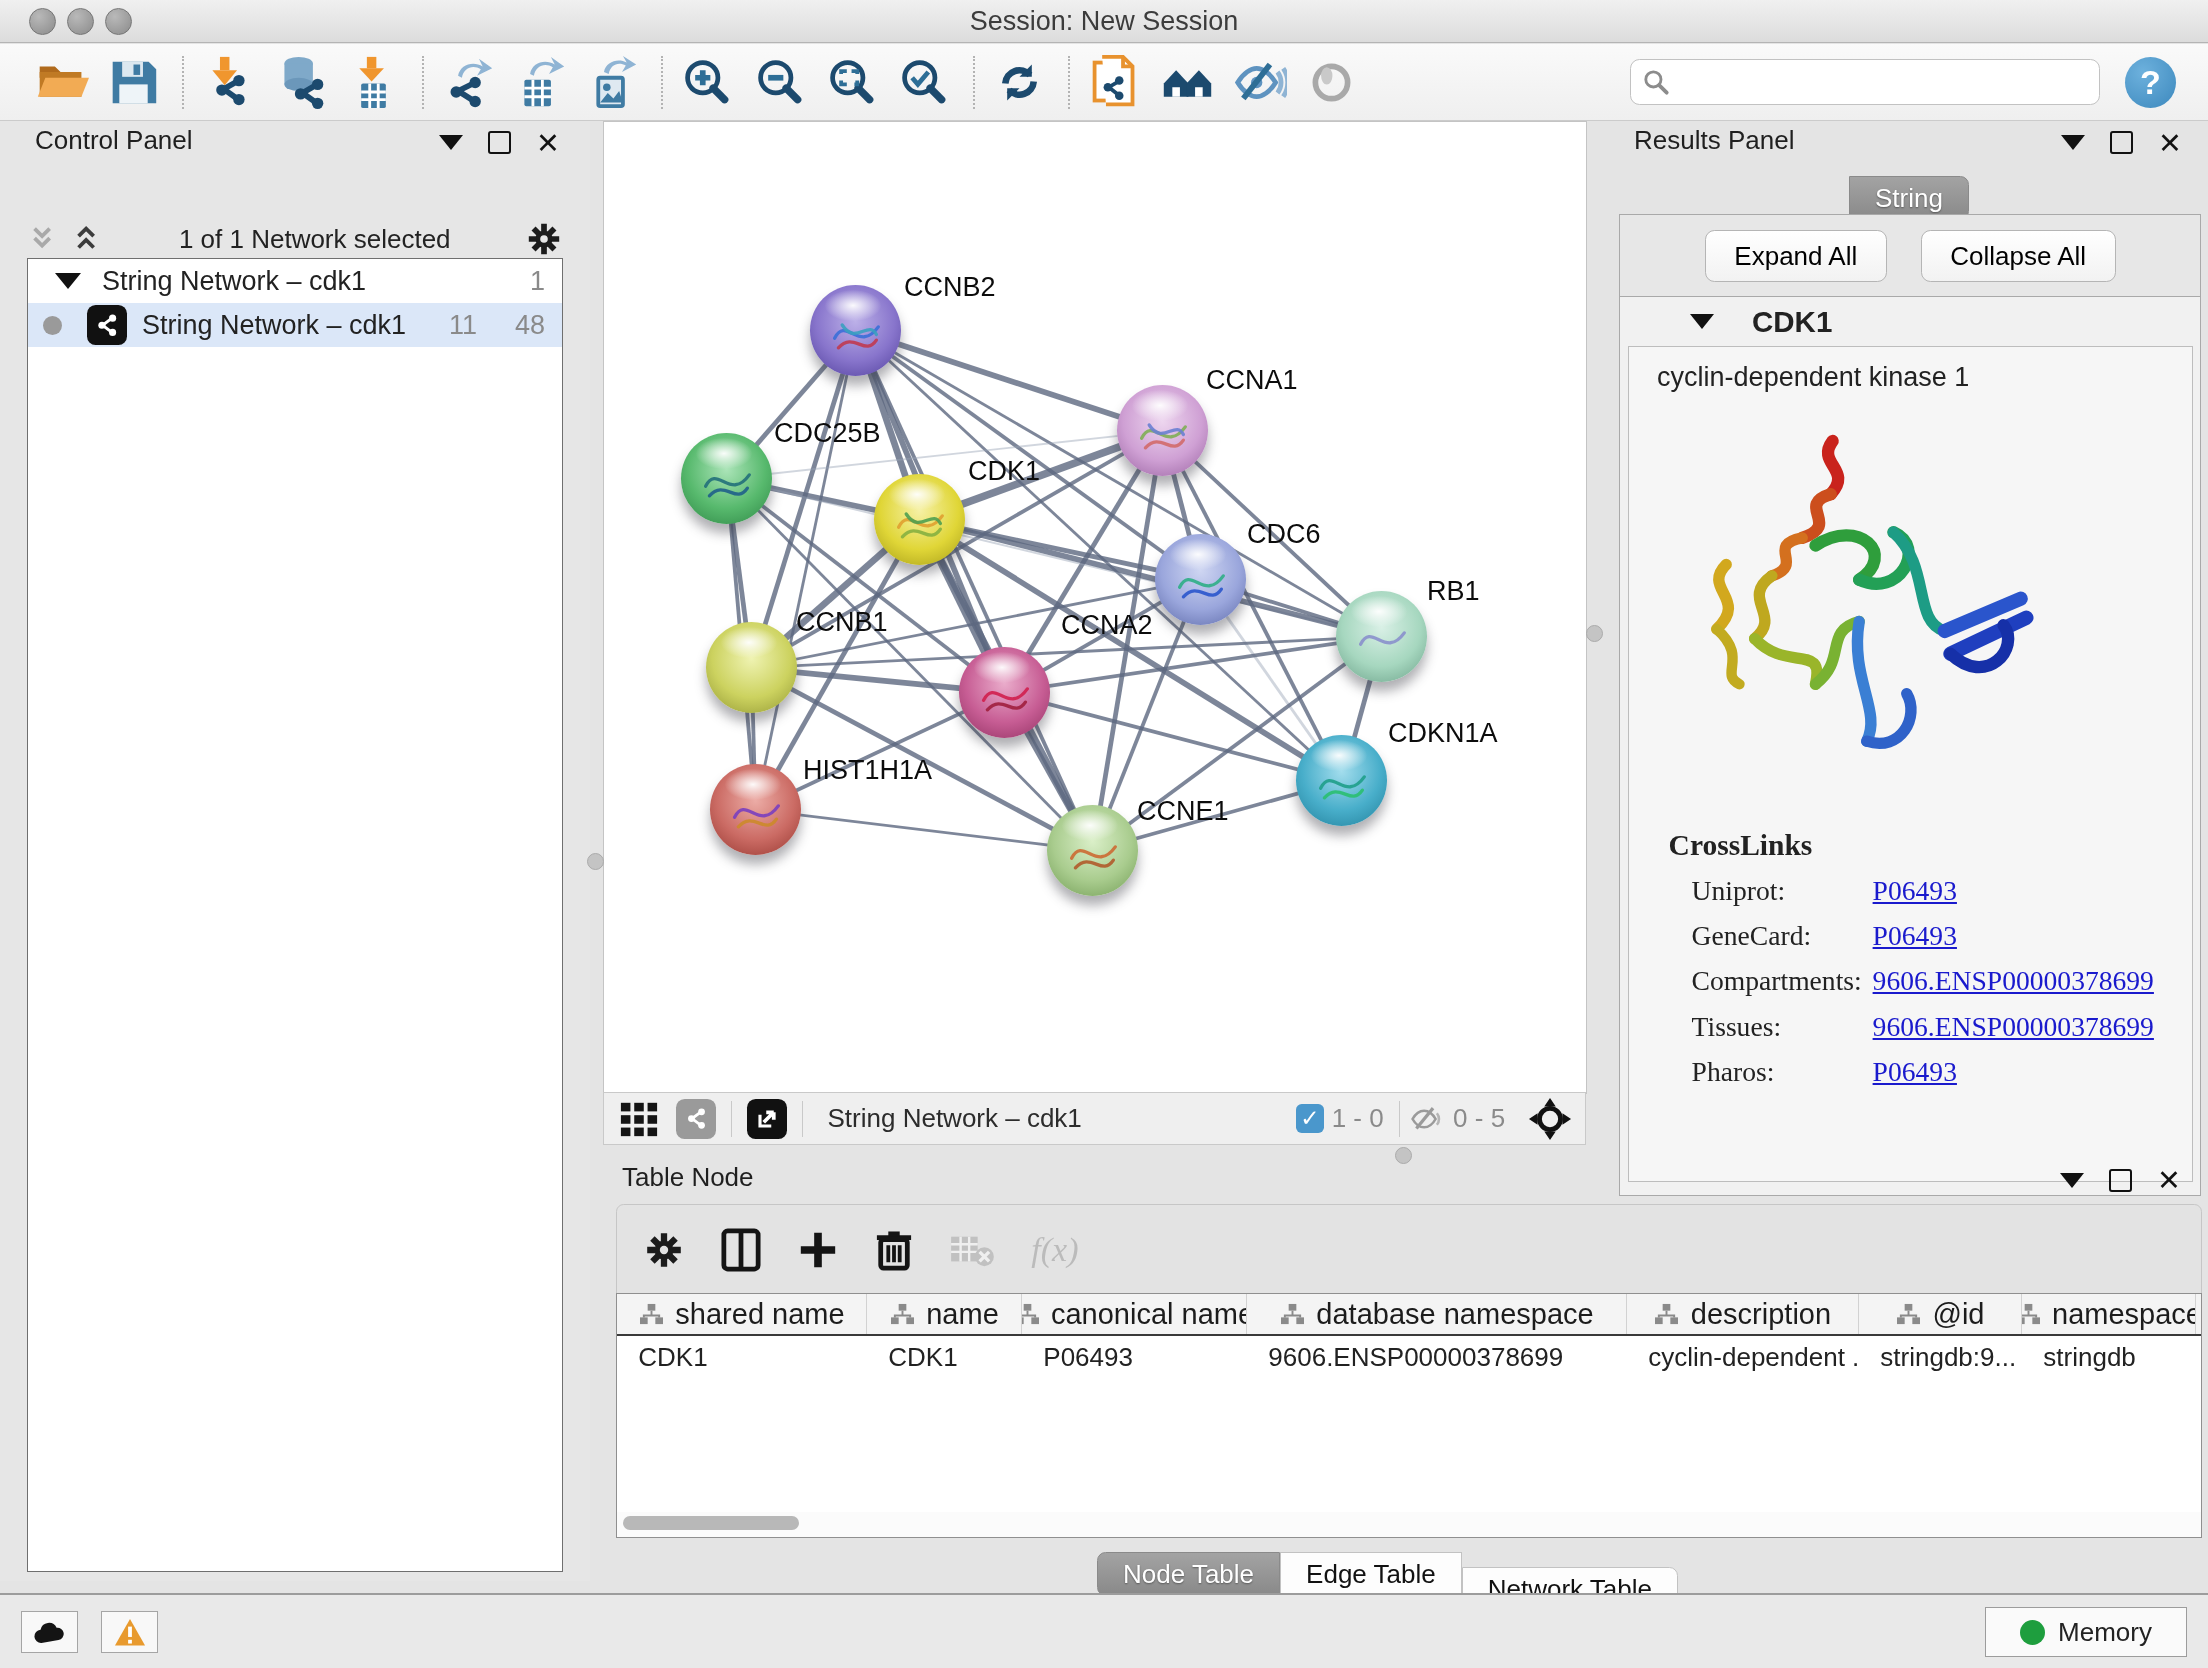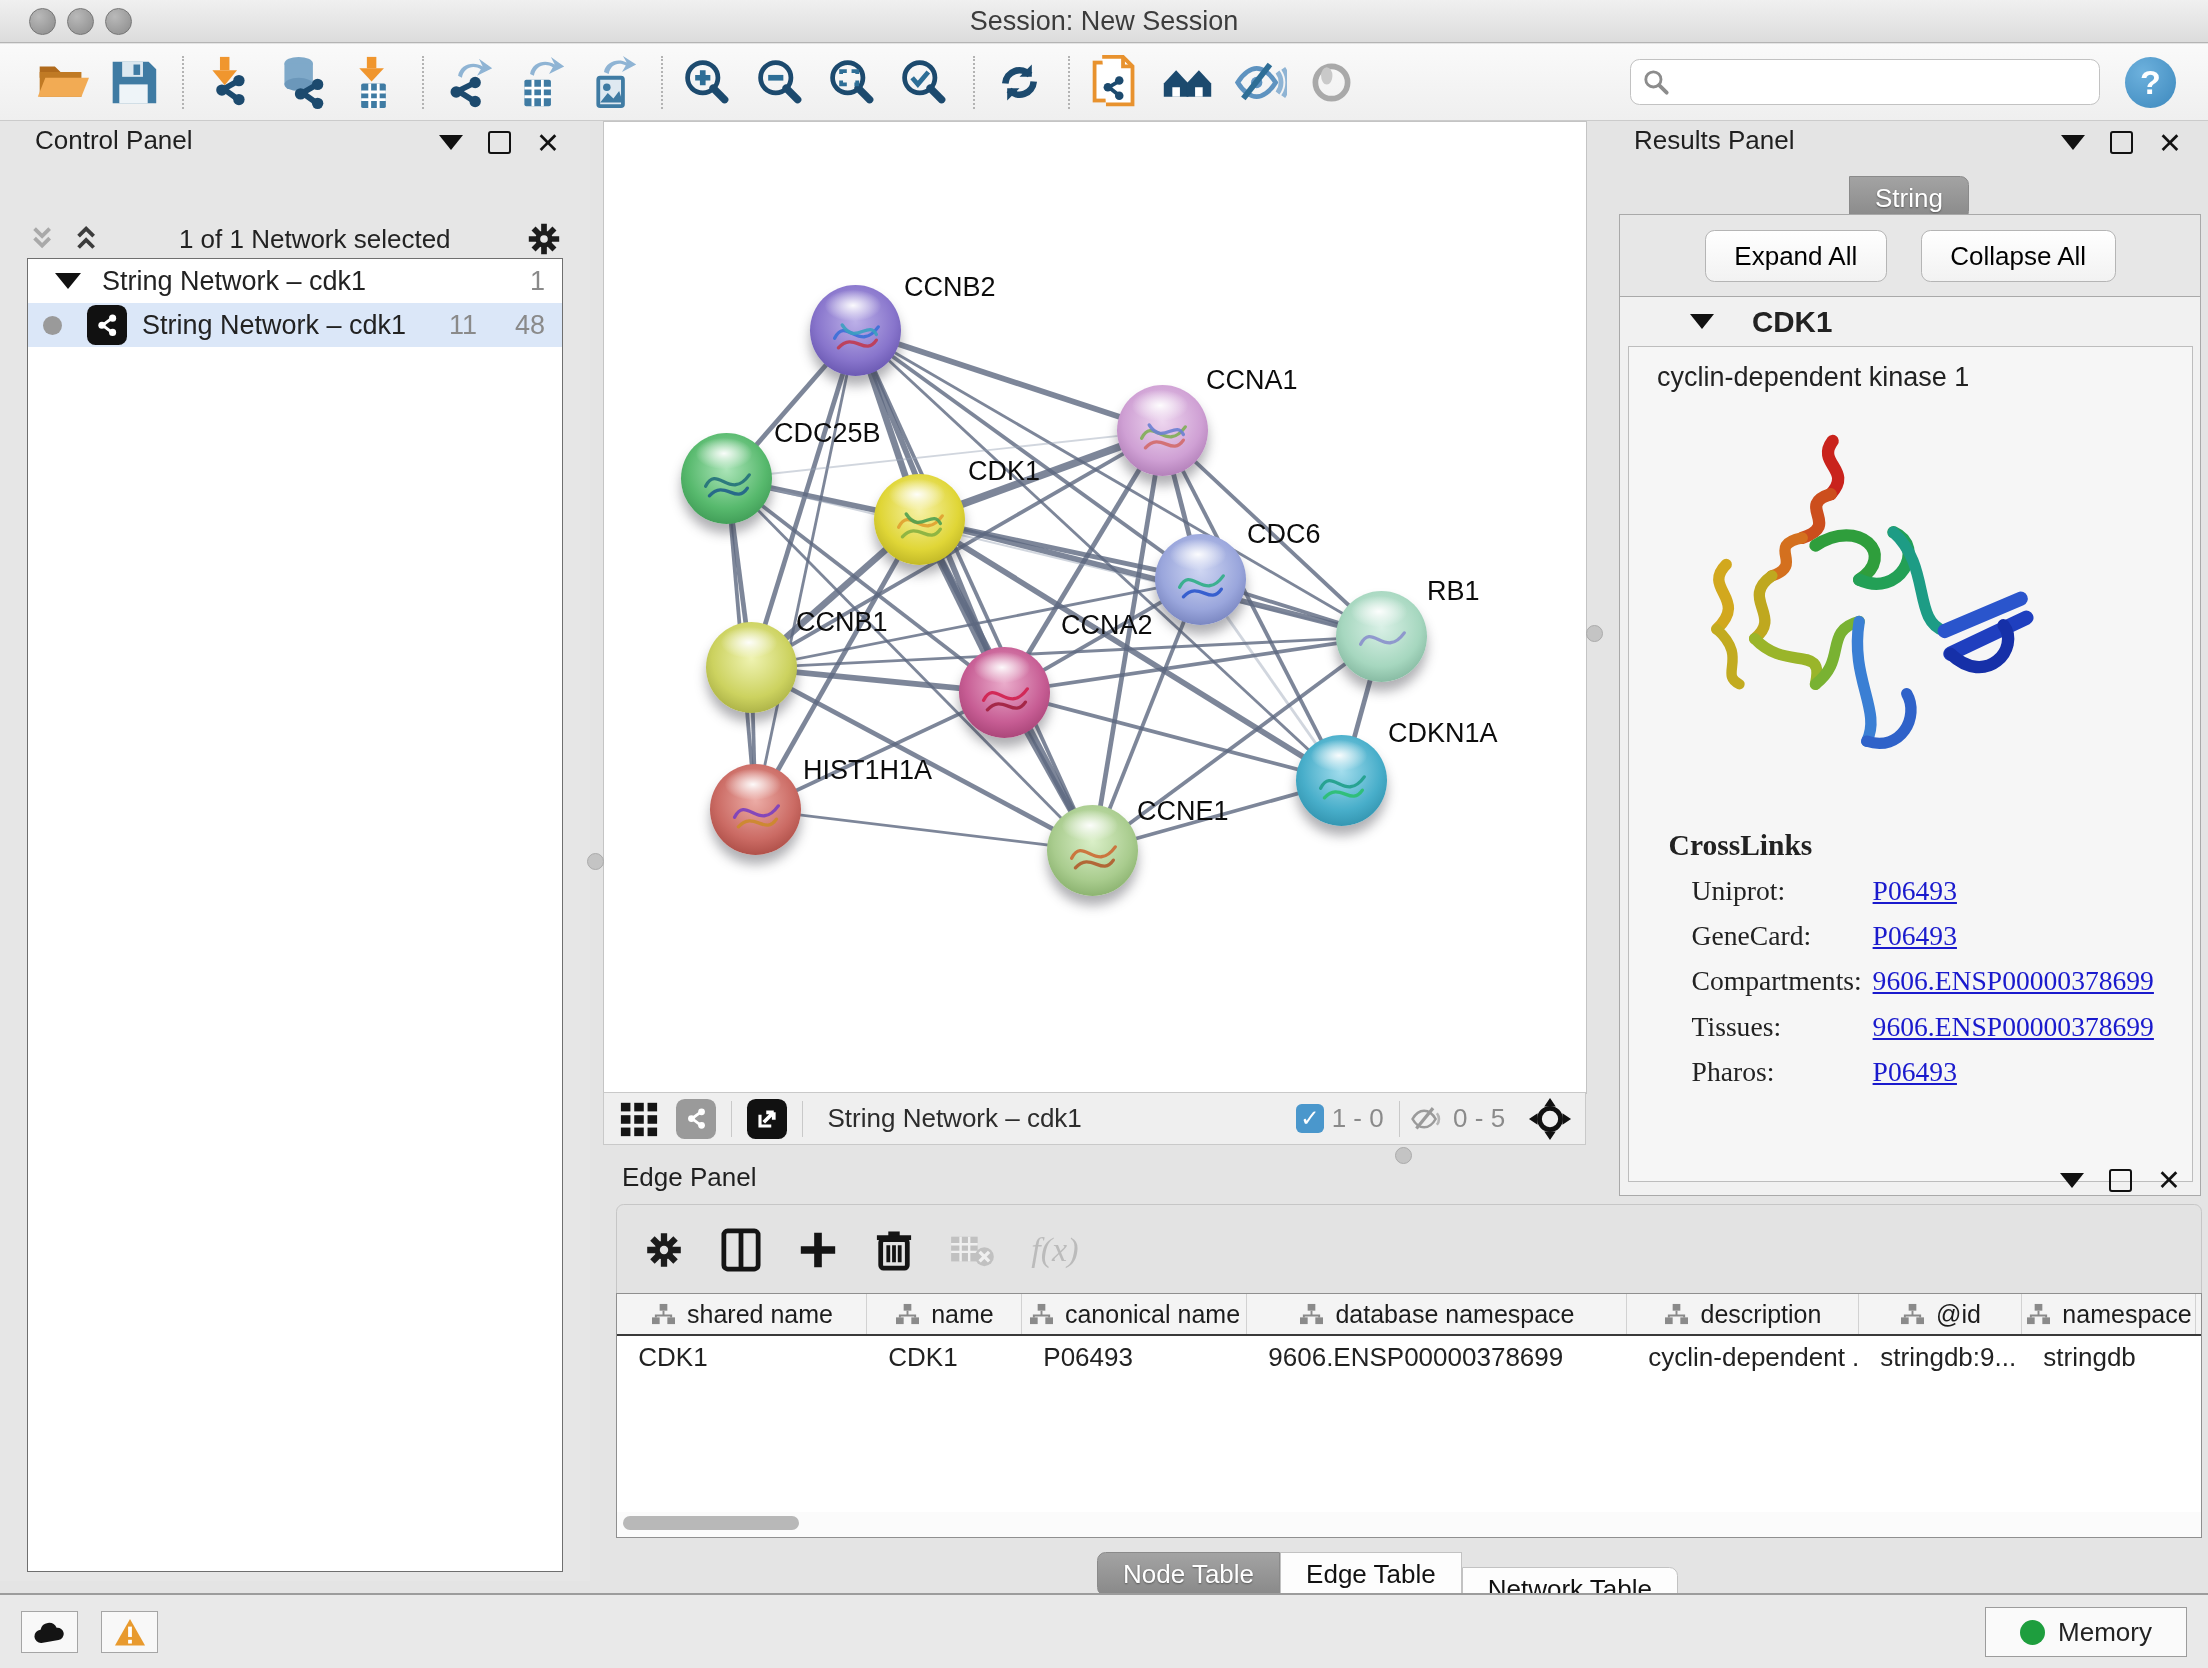--- a/index.html
+++ b/index.html
@@ -83,21 +83,21 @@
   #xl-title{font-family:"Liberation Serif","DejaVu Serif",serif;font-weight:bold;font-size:29.5px;margin:27px 0 3.8px 40px;}
   .xlrow{display:flex;font-family:"Liberation Serif","DejaVu Serif",serif;font-size:27.6px;margin:13.3px 0 0 63px;}
   .xlrow .lab{width:181px;}
   .xlrow a{color:#1a1acd;text-decoration:underline;}
   
   #table-panel{position:absolute;left:603px;top:1162px;width:1605px;height:434px;}
   #tp-toolcard{position:absolute;left:13.3px;right:5.7px;top:42px;height:89px;background:#e3e3e3;border:1.9px solid #c6c6c6;
     border-radius:7.6px 7.6px 0 0;display:flex;align-items:center;gap:36px;padding-left:26px;}
   #tp-table{position:absolute;left:13.3px;right:5.7px;top:131px;height:219px;background:#fff;border:1.9px solid #8f8f8f;overflow:hidden;}
   #thead-row{display:flex;height:40px;background:#f4f4f4;border-bottom:2.9px solid #3a3a3a;}
-  .th{display:flex;align-items:center;justify-content:center;font-size:25px;color:#1c1c1c;
+  .th{display:flex;align-items:center;justify-content:center;font-size:29px;color:#1c1c1c;
     border-right:1.9px solid #d2d2d2;box-sizing:border-box;gap:11.4px;overflow:hidden;white-space:nowrap;}
   .th svg{flex:0 0 auto;}
   #tbody-row{display:flex;height:42px;align-items:center;}
   .td{font-size:26px;padding-left:21px;box-sizing:border-box;overflow:hidden;white-space:nowrap;}
   #tp-scroll{position:absolute;left:13.3px;right:5.7px;top:350px;height:25px;background:#fbfbfb;border:1.9px solid #8f8f8f;border-top:none;}
   #tp-thumb{position:absolute;left:5.7px;top:3.8px;width:176px;height:14.3px;border-radius:7.6px;background:#b8b8b8;}
   
   #status-bar{position:absolute;left:0;bottom:0;width:100%;height:73px;background:#e9e9e9;border-top:2.9px solid #9c9c9c;}
   .sbtn{position:absolute;top:16px;width:55px;height:40px;background:#f8f8f8;border:1.9px solid #a5a5a5;
     display:flex;align-items:center;justify-content:center;}
@@ -582,21 +582,21 @@
             <div class="xlrow">
               <span class="lab">Pharos:</span>
               <a href="#">P06493</a>
             </div>
           </div>
       </div>
     </div>
   </div>
 
   <div id="table-panel">
-    <div class="phead" style="left:19px;top:0">Edge Panel</div>
+    <div class="phead" style="left:19px;top:0">Table Node</div>
     <div class="pctrl" style="right:27px;top:3.8px">
       <span class="ic-collapse"></span>
       <span class="ic-float"></span>
       <span class="ic-close">✕</span>
     </div>
     <div id="tp-toolcard">
       <svg width="42" height="42" viewBox="0 0 40 40">
           <circle cx="20" cy="20" r="9" fill="#1c1c1c"></circle>
           <g stroke="#1c1c1c" stroke-width="6">
             <path d="M20 4v8M20 28v8M4 20h8M28 20h8M9 9l6 6M25 25l6 6M31 9l-6 6M15 25l-6 6"></path>

